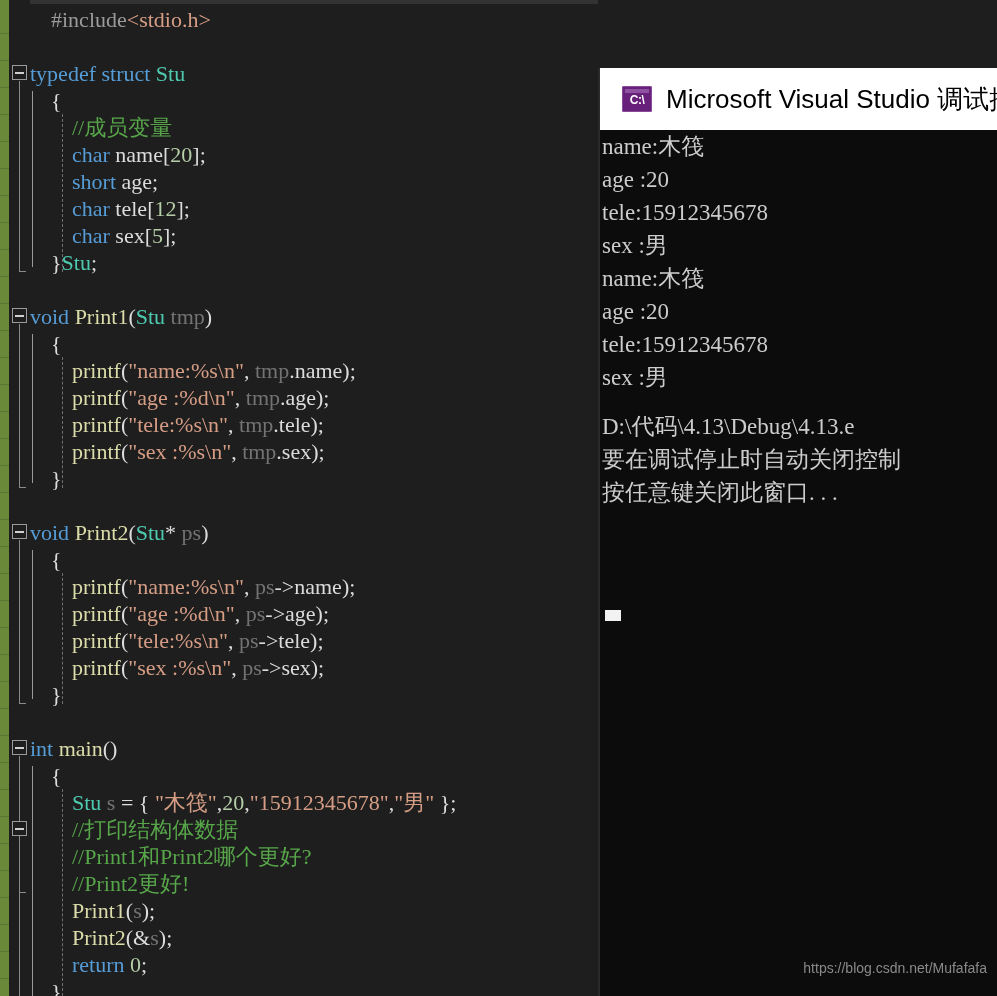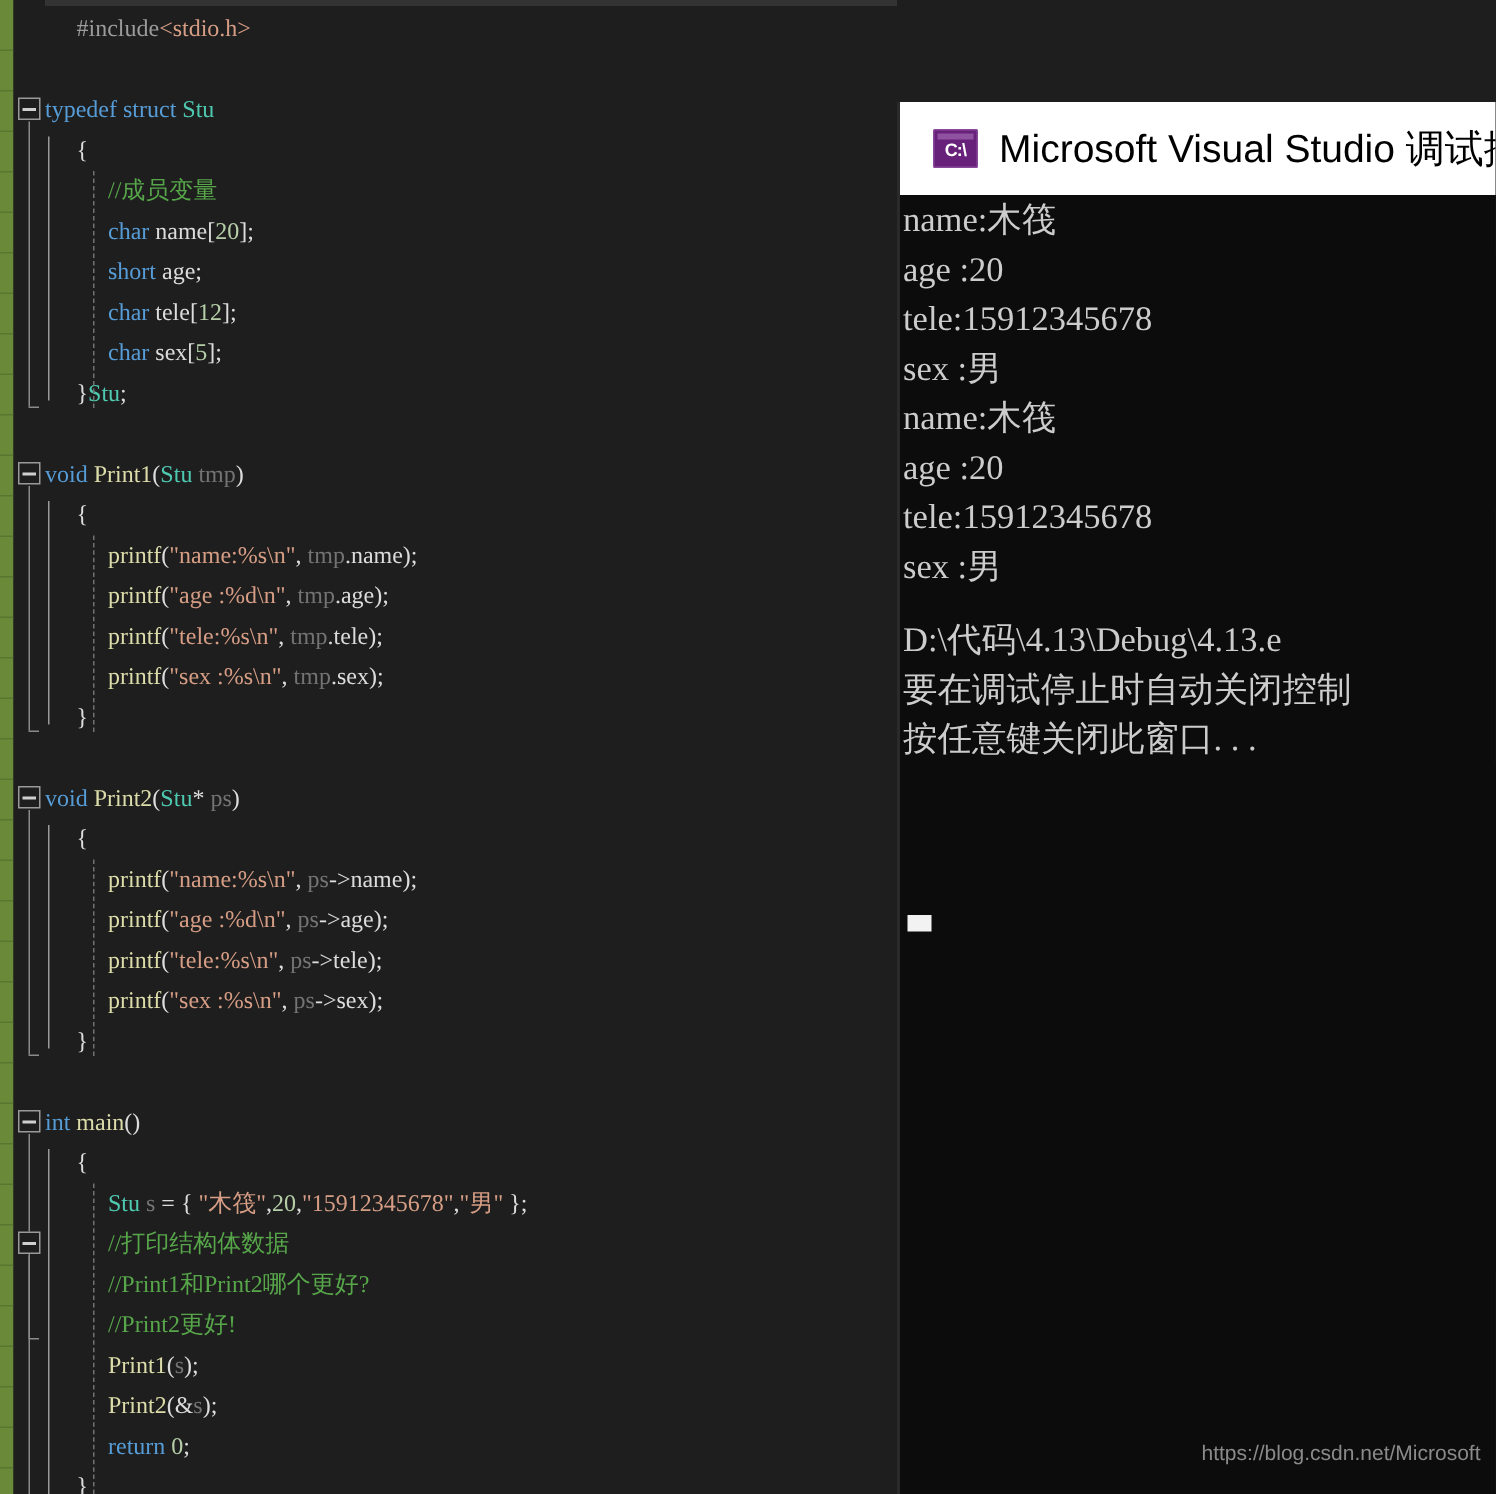--- a/index.html
+++ b/index.html
@@ -43,21 +43,21 @@
   .fold-line{
     position:absolute;left:10px;width:1px;background:#8a8a8a;
   }
   .fold-foot{
     position:absolute;left:10px;width:7px;height:1px;background:#8a8a8a;
   }
 
   
   #code{
     position:absolute;left:30px;top:0;width:568px;height:724px;
-    font-size:16px;line-height:27px;letter-spacing:0px;
+    font-size:22px;line-height:27px;letter-spacing:0px;
     white-space:pre;
   }
   .ln{height:27px;line-height:27px;}
   .indent-guide{
     position:absolute;width:0;border-left:1px dashed #707070;
   }
   .brace-guide{
     position:absolute;width:1px;background:#9a9a9a;
   }
 
@@ -199,15 +199,15 @@
       <div id="console-icon-text">C:\</div>
     </div>
     <div id="console-title">Microsoft Visual Studio 调试控制台</div>
   </div>
 
   <div id="console-body">
     <div id="console-out"><div class="cline">name:木筏</div><div class="cline">age :20</div><div class="cline">tele:15912345678</div><div class="cline">sex :男</div><div class="cline">name:木筏</div><div class="cline">age :20</div><div class="cline">tele:15912345678</div><div class="cline">sex :男</div><div class="cgap"></div><div class="cline">D:\代码\4.13\Debug\4.13.e</div><div class="cline">要在调试停止时自动关闭控制</div><div class="cline">按任意键关闭此窗口. . .</div></div>
     <div id="cursor-block"></div>
   </div>
 
-  <div id="watermark">https://blog.csdn.net/Microsoft</div>
+  <div id="watermark">https://blog.csdn.net/Mufafafa</div>
 
 </div>
 
 </body></html>

